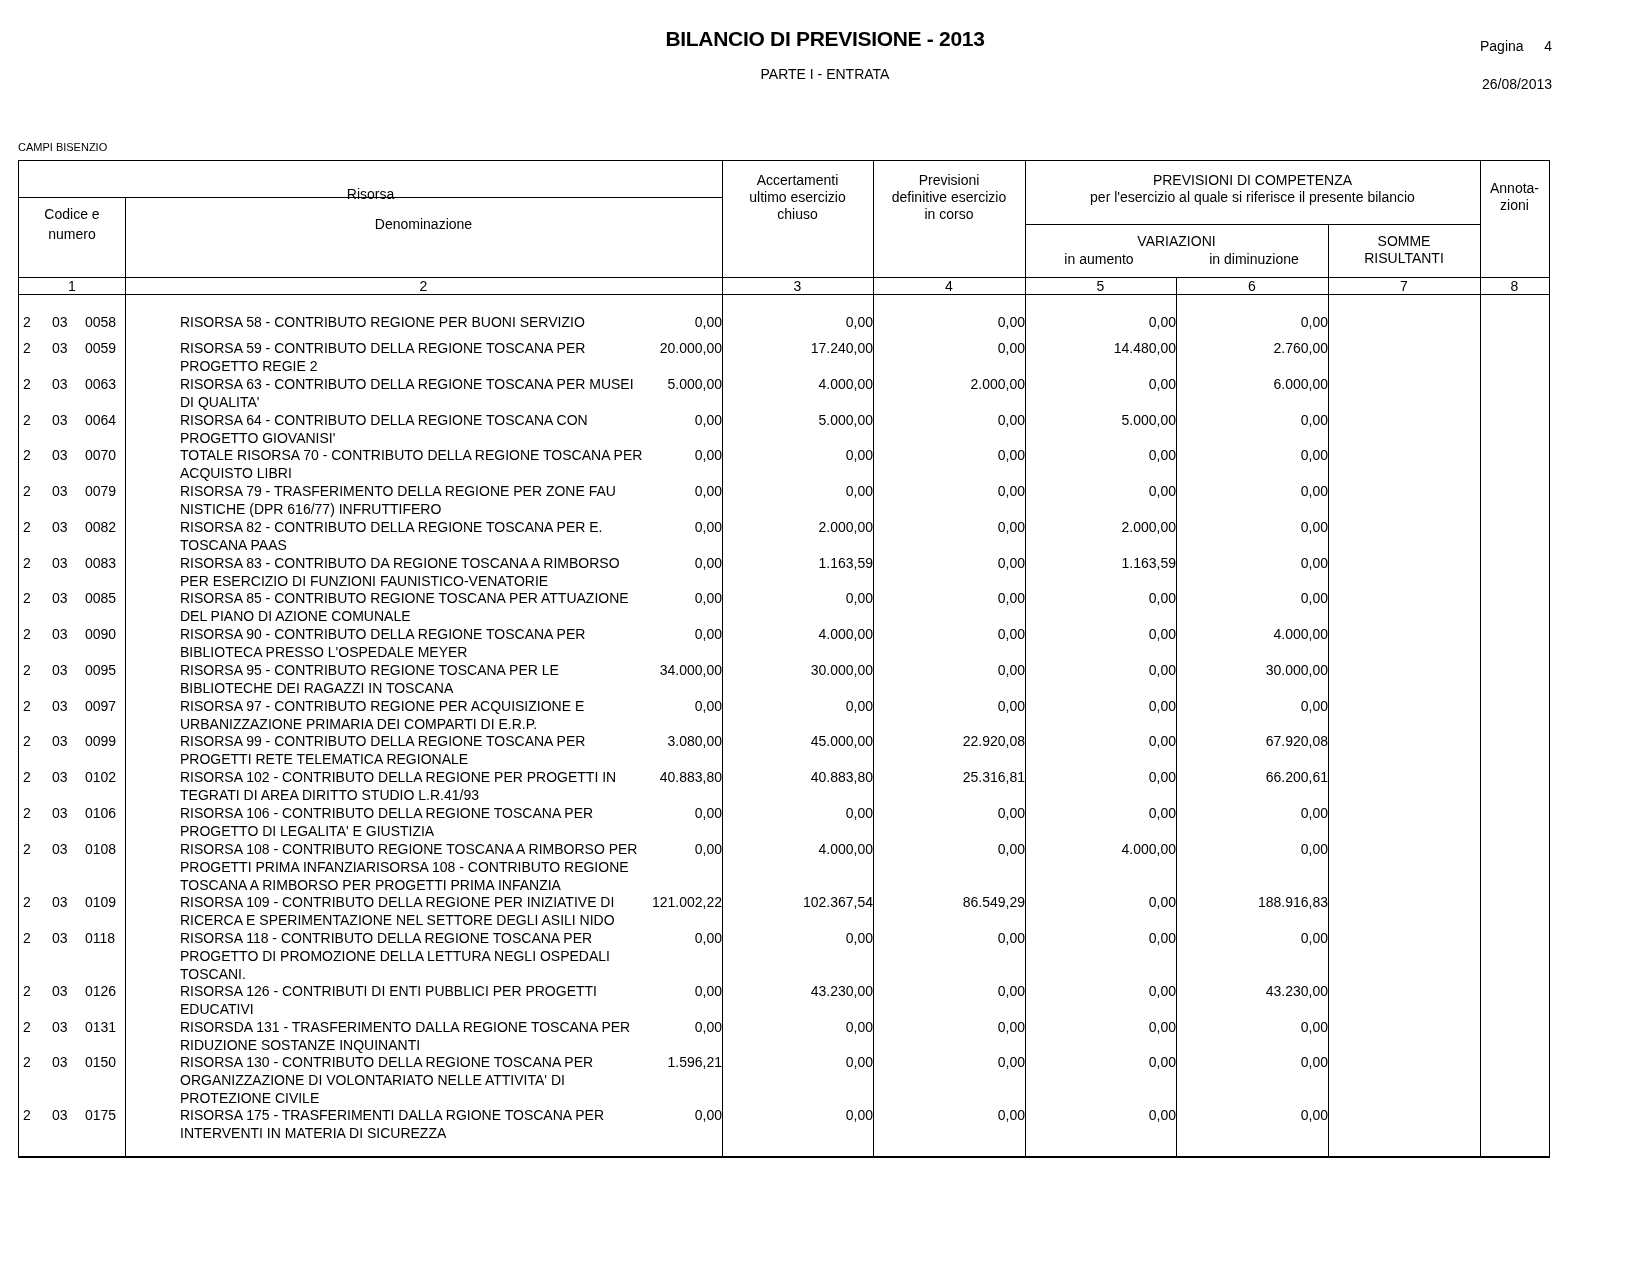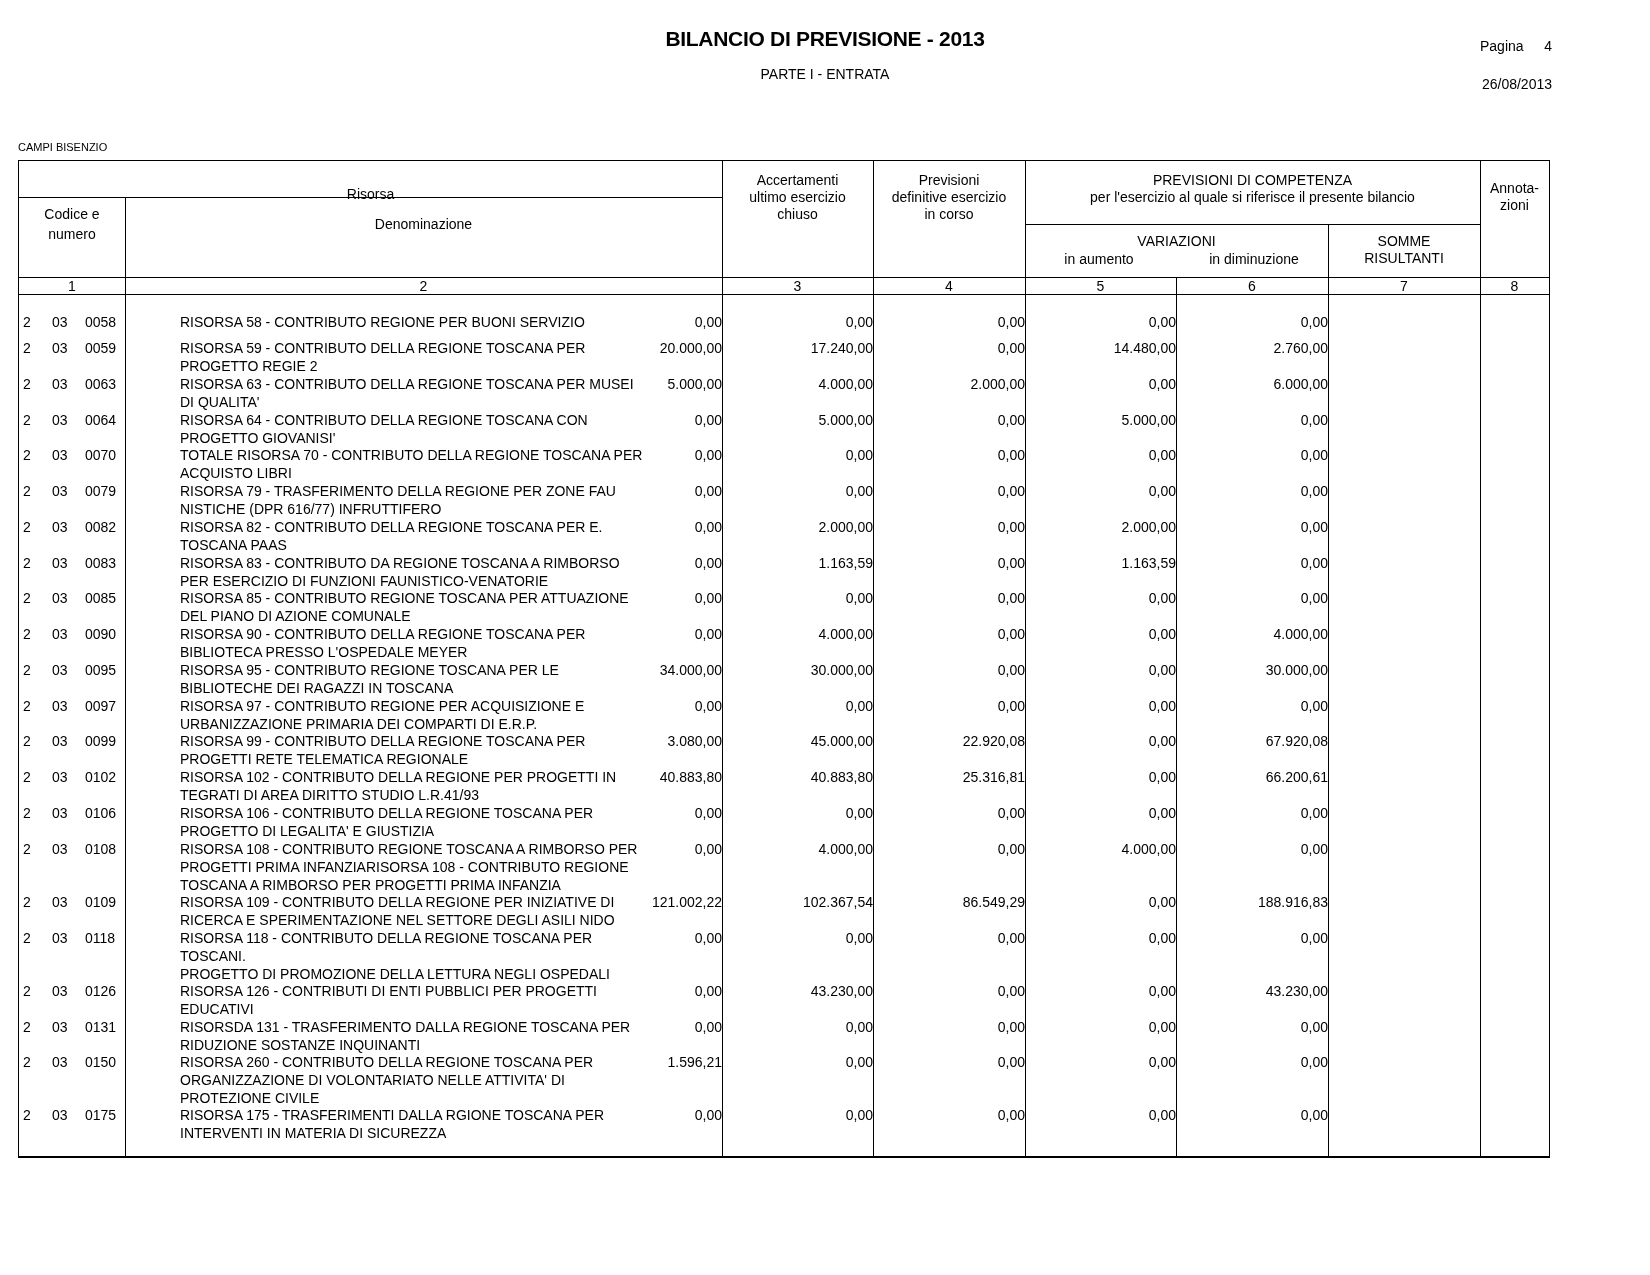--- a/index.html
+++ b/index.html
@@ -366,22 +366,22 @@
         <div class="num" style="left: 1159px; width: 150px;">188.916,83</div>
       </div>
       <div class="row" style="top: 768px;">
         <div class="code">
           <span class="c1">2</span>
           <span class="c2">03</span>
           <span class="c3">0118</span>
         </div>
         <div class="desc">
           <div>RISORSA 118 - CONTRIBUTO DELLA REGIONE TOSCANA PER</div>
+          <div>PROGETTO DI PROMOZIONE DELLA LETTURA NEGLI OSPEDALI</div>
           <div>TOSCANI.</div>
-          <div>PROGETTO DI PROMOZIONE DELLA LETTURA NEGLI OSPEDALI</div>
         </div>
         <div class="num" style="left: 553px; width: 150px;">0,00</div>
         <div class="num" style="left: 704px; width: 150px;">0,00</div>
         <div class="num" style="left: 856px; width: 150px;">0,00</div>
         <div class="num" style="left: 1007px; width: 150px;">0,00</div>
         <div class="num" style="left: 1159px; width: 150px;">0,00</div>
       </div>
       <div class="row" style="top: 821px;">
         <div class="code">
           <span class="c1">2</span>
@@ -414,21 +414,21 @@
         <div class="num" style="left: 1007px; width: 150px;">0,00</div>
         <div class="num" style="left: 1159px; width: 150px;">0,00</div>
       </div>
       <div class="row" style="top: 892px;">
         <div class="code">
           <span class="c1">2</span>
           <span class="c2">03</span>
           <span class="c3">0150</span>
         </div>
         <div class="desc">
-          <div>RISORSA 260 - CONTRIBUTO DELLA REGIONE TOSCANA PER</div>
+          <div>RISORSA 130 - CONTRIBUTO DELLA REGIONE TOSCANA PER</div>
           <div>ORGANIZZAZIONE DI VOLONTARIATO NELLE ATTIVITA' DI</div>
           <div>PROTEZIONE CIVILE</div>
         </div>
         <div class="num" style="left: 553px; width: 150px;">1.596,21</div>
         <div class="num" style="left: 704px; width: 150px;">0,00</div>
         <div class="num" style="left: 856px; width: 150px;">0,00</div>
         <div class="num" style="left: 1007px; width: 150px;">0,00</div>
         <div class="num" style="left: 1159px; width: 150px;">0,00</div>
       </div>
       <div class="row" style="top: 945px;">

